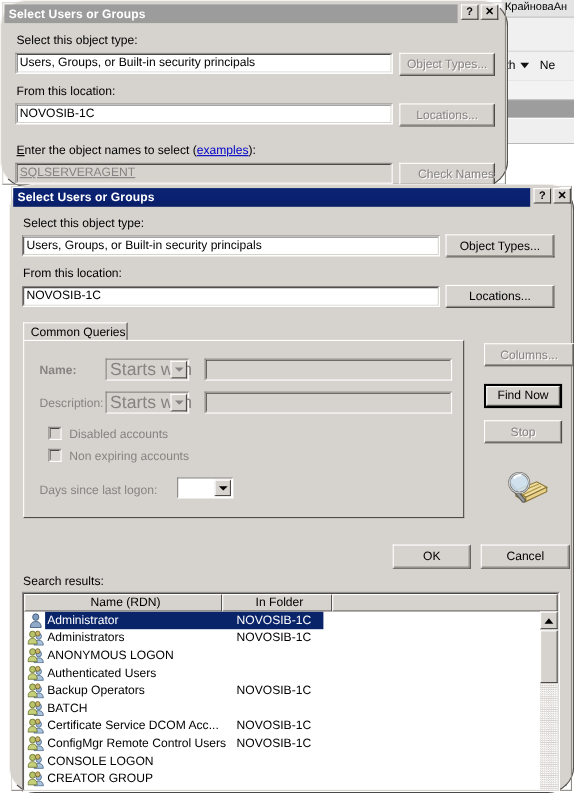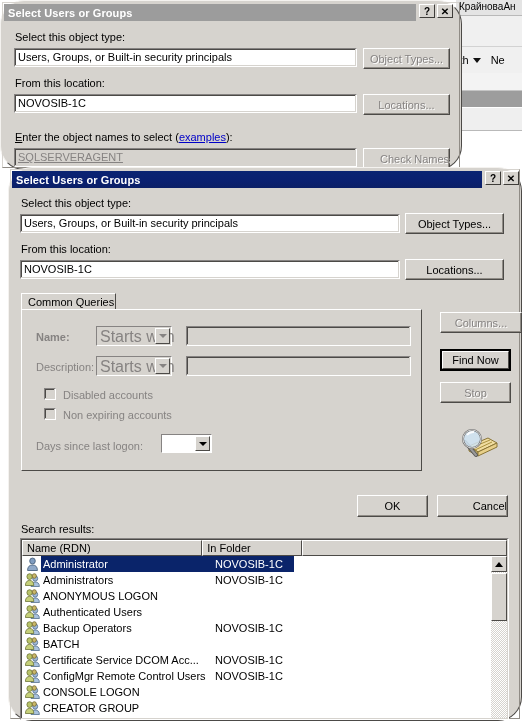--- a/index.html
+++ b/index.html
@@ -103,21 +103,21 @@
   
   .cbx{position:absolute;width:12px;height:12px;background:#d6d3ce;box-sizing:border-box;
       border-top:1px solid #868382;border-left:1px solid #868382;
       border-right:1px solid #ffffff;border-bottom:1px solid #ffffff;
       box-shadow:inset -1px -1px 0 #d6d3ce, inset 1px 1px 0 #4c4a47;}
 
   
   .listwrap{position:absolute;background:#e5e5e5;box-sizing:border-box;
       border-top:1px solid #868382;border-left:1px solid #868382;
       border-right:1px solid #ffffff;border-bottom:1px solid #ffffff;
-      box-shadow:inset -1px -1px 0 #d6d3ce, inset 1px 1px 0 #4c4a47;overflow:hidden;}
+      box-shadow:inset -1px -1px 0 #d6d3ce, inset 1px 1px 0 #4c4a47;overflow:hidden;text-align:center;}
   .lv-head{position:absolute;left:1px;right:1px;top:1px;height:16px;display:flex;background:#d6d3ce;}
   .lv-th{height:16px;box-sizing:border-box;background:#d6d3ce;
       border-top:1px solid #ffffff;border-left:1px solid #ffffff;
       border-right:1px solid #4c4a47;border-bottom:1px solid #4c4a47;
       font-size:11px;line-height:14px;padding-left:4px;overflow:hidden;white-space:nowrap;}
   .lv-body{position:absolute;left:1px;right:1px;top:17px;bottom:1px;background:#ffffff;overflow:hidden;}
   .lv-row{height:16px;display:flex;align-items:center;position:relative;white-space:nowrap;}
   .lv-row .nm{position:absolute;left:21px;font-size:11px;overflow:hidden;white-space:nowrap;}
   .lv-row .fd{position:absolute;left:193px;font-size:11px;white-space:nowrap;}
   .lv-row.sel .selbg{position:absolute;left:19px;top:0;width:253px;height:16px;background:#0a246a;}
@@ -291,21 +291,21 @@
         <circle cx="16" cy="13" r="9" fill="none" stroke="#ffffff" stroke-width="1" stroke-opacity="0.7"></circle>
         <path d="M11 9 A8 8 0 0 1 18 6" fill="none" stroke="#ffffff" stroke-width="2" stroke-opacity="0.9"></path>
       </g>
     </svg>
   </div>
 
   <div class="btn" style="left:348px;top:327px;width:71px;height:22px;">
     <div class="bi"></div>
       <span>OK</span>
   </div>
-  <div class="btn" style="left:428px;top:327px;width:71px;height:22px;justify-content:flex-end;">
+  <div class="btn" style="left:428px;top:327px;width:81px;height:22px;">
     <div class="bi"></div>
       <span>Cancel</span>
   </div>
 
   <div class="lbl" style="left:12px;top:355px;">Search results:</div>
 
   <div class="listwrap" style="left:11px;top:370px;width:489px;height:182px;">
     <div class="lv-head">
       <div class="lv-th" style="width:181px;">Name (RDN)</div>
       <div class="lv-th" style="width:100px;">In Folder</div>

